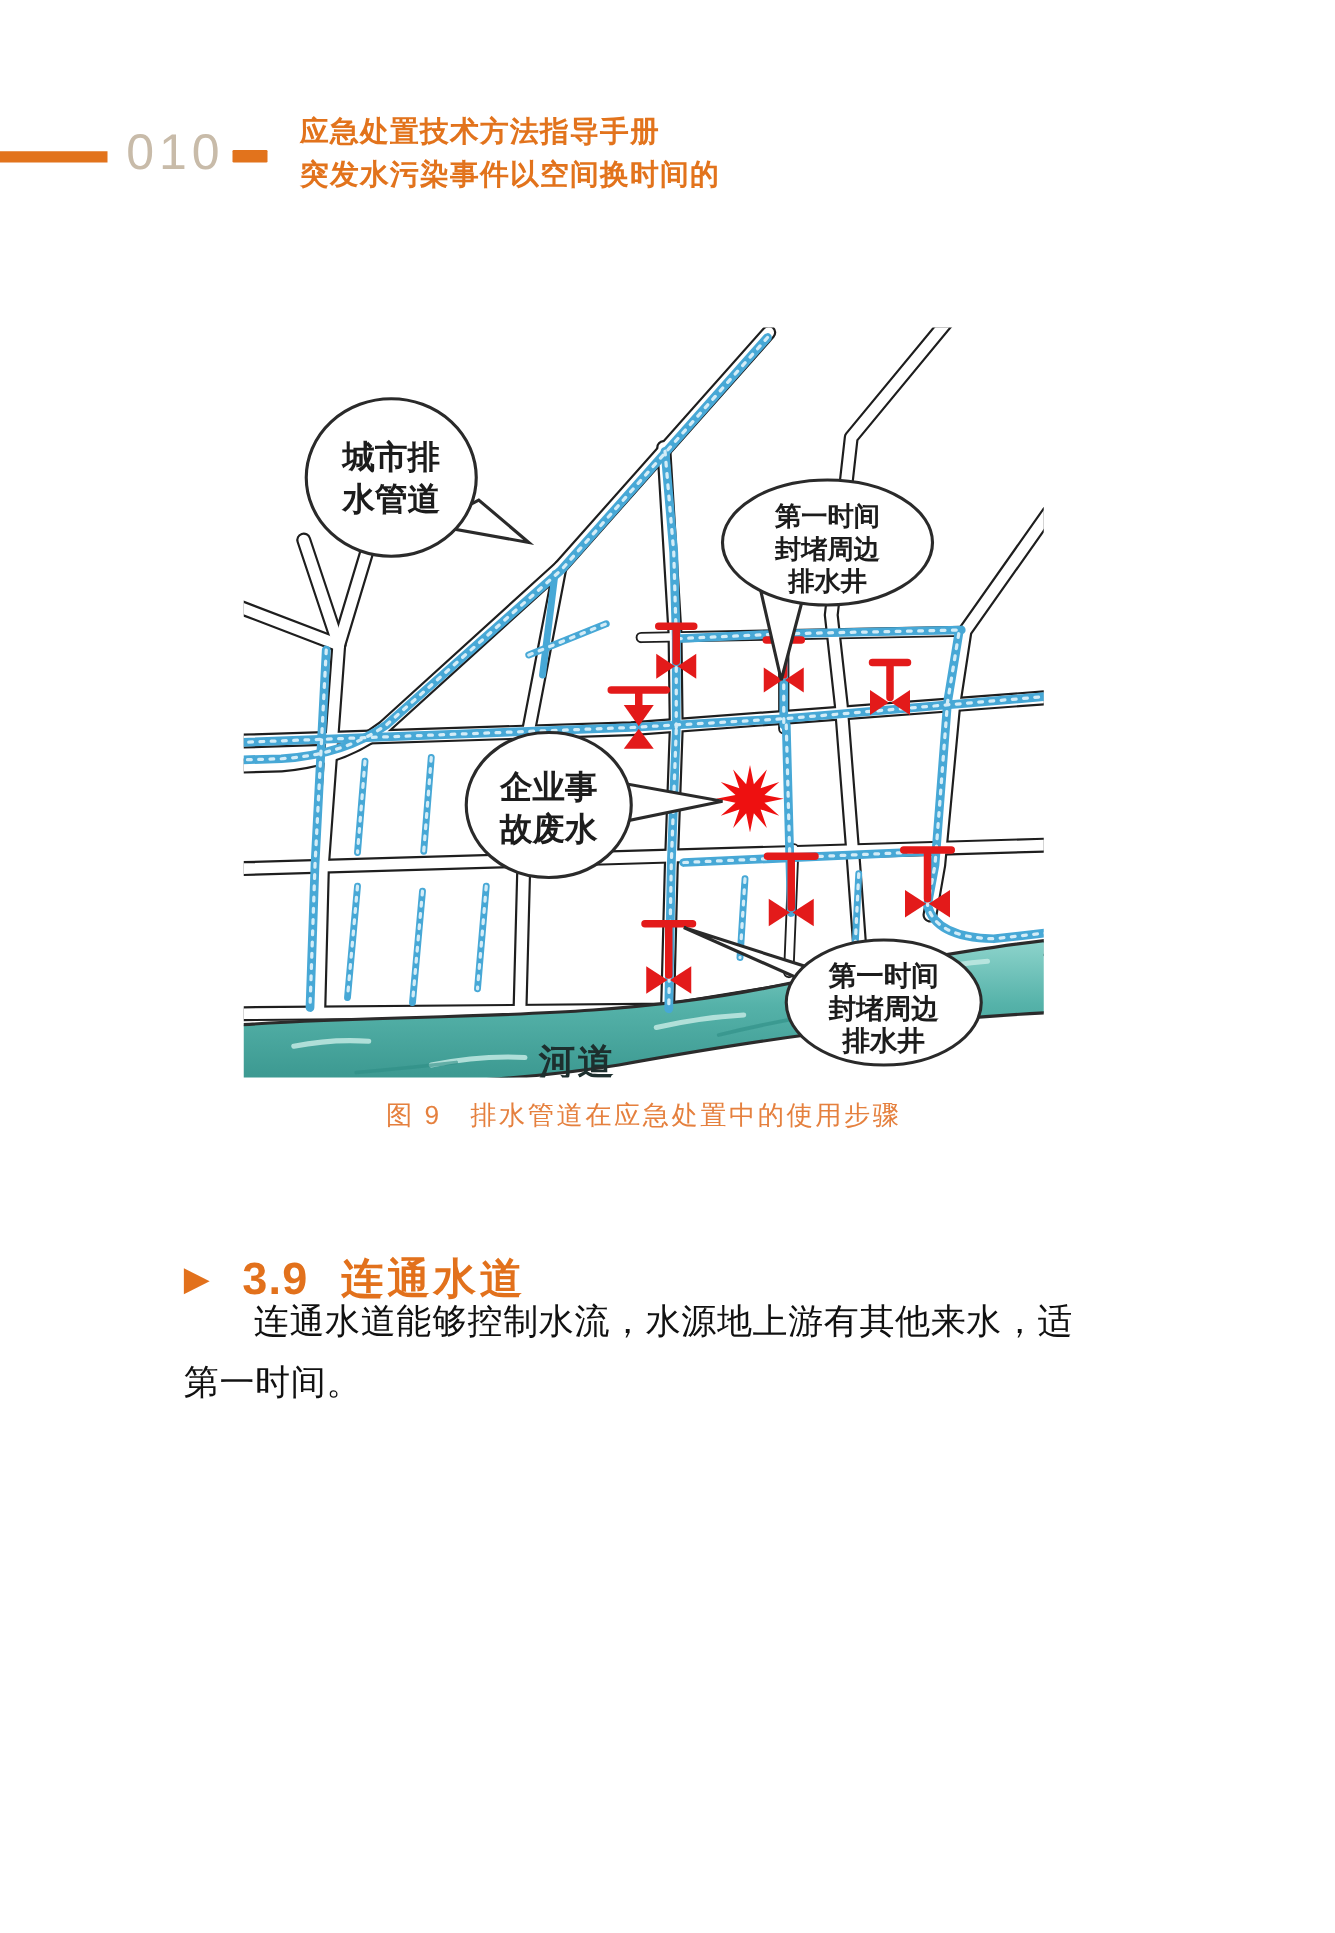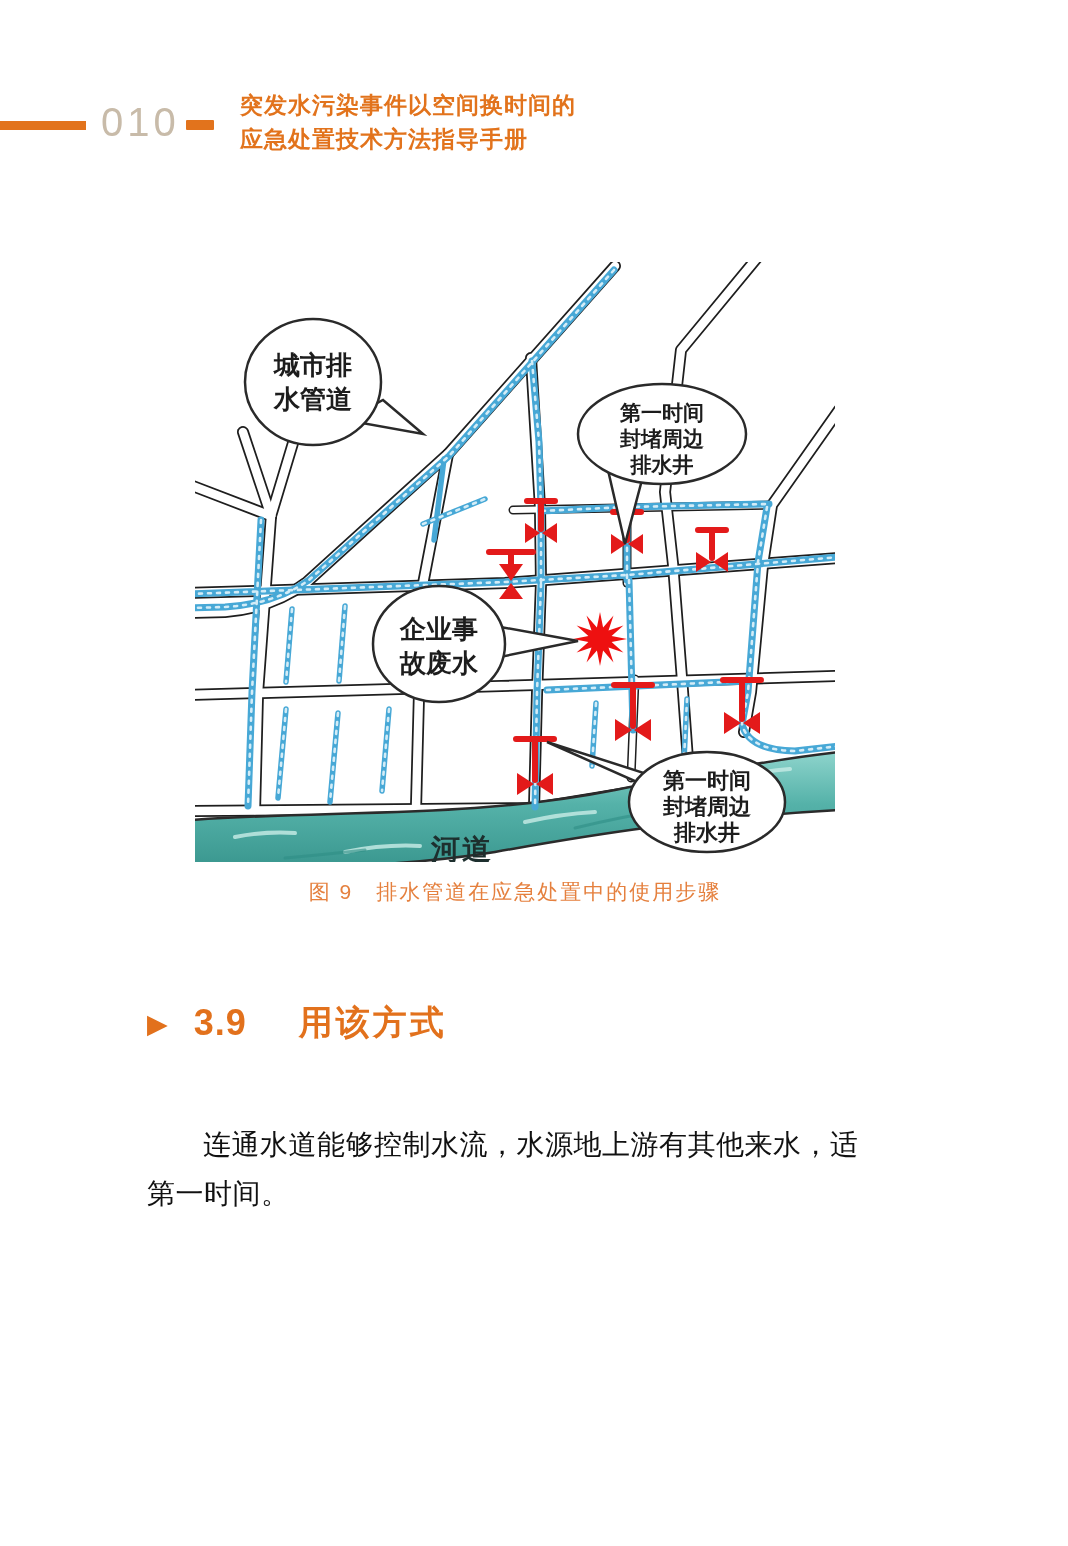--- a/index.html
+++ b/index.html
@@ -25,25 +25,25 @@
     font-size:21px;font-weight:400;color:#E5803E;letter-spacing:2px;
   }
   
   .section-head{
     position:absolute;left:147px;top:1000px;display:flex;align-items:center;color:#E2711C;
   }
   .section-marker{
     font-family:"DejaVu Sans",sans-serif;font-size:27px;line-height:27px;margin-right:26px;
     color:#E2711C;
   }
-  .section-number{font-size:36px;font-weight:700;letter-spacing:1px;margin-right:52px;}
+  .section-number{font-size:36px;font-weight:700;letter-spacing:1px;margin-right:26px;}
   .section-title{font-size:34px;font-weight:700;letter-spacing:3px;}
   
   .body-text{
-    position:absolute;left:147px;top:1120px;width:760px;
+    position:absolute;left:147px;top:1033px;width:760px;
     font-family:"Liberation Serif","DejaVu Serif",serif;
     font-size:28px;line-height:49px;color:#111;letter-spacing:0.5px;
   }
   .body-text .l1{padding-left:56px;}
   
   .road-case{fill:none;stroke:#1E1E1E;stroke-width:12;stroke-linecap:round;stroke-linejoin:round;}
   .road-fill{fill:none;stroke:#FFFFFF;stroke-width:8.5;stroke-linecap:round;stroke-linejoin:round;}
   .lane-case{fill:none;stroke:#1E1E1E;stroke-width:9;stroke-linecap:round;stroke-linejoin:round;}
   .lane-fill{fill:none;stroke:#FFFFFF;stroke-width:6;stroke-linecap:round;stroke-linejoin:round;}
   .pipe{fill:none;stroke:#47A8D6;stroke-width:7;stroke-linecap:round;stroke-linejoin:round;}
@@ -59,22 +59,22 @@
 </style>
 </head>
 <body>
 
 <div class="page">
 
   <div class="hdr-rule"></div>
   <div class="hdr-page-num">010</div>
   <div class="hdr-dash"></div>
   <div class="hdr-title">
+    <div>应急处置技术方法指导手册</div>
     <div>突发水污染事件以空间换时间的</div>
-    <div>应急处置技术方法指导手册</div>
   </div>
 
   <div class="figure-map">
   <svg width="640" height="600" viewBox="0 0 640 600">
     <defs>
       <linearGradient id="riverGrad" x1="0" y1="0" x2="0" y2="1">
         <stop offset="0" stop-color="#8ED4CC"></stop>
         <stop offset="0.45" stop-color="#55B2A9"></stop>
         <stop offset="1" stop-color="#3A978F"></stop>
       </linearGradient>
@@ -246,21 +246,21 @@
       <text class="bubble-txt" font-size="22" x="512" y="578">排水井</text>
     </g>
   </svg>
   </div>
 
   <div class="fig-caption">图 9　排水管道在应急处置中的使用步骤</div>
 
   <div class="section-head">
     <span class="section-marker">▶</span>
     <span class="section-number">3.9</span>
-    <span class="section-title">用该方式</span>
+    <span class="section-title">连通水道</span>
   </div>
 
   <div class="body-text">
     <div class="l1">连通水道能够控制水流，水源地上游有其他来水，适</div>
     <div class="l2">第一时间。</div>
   </div>
 
 </div>
 
 </body></html>

